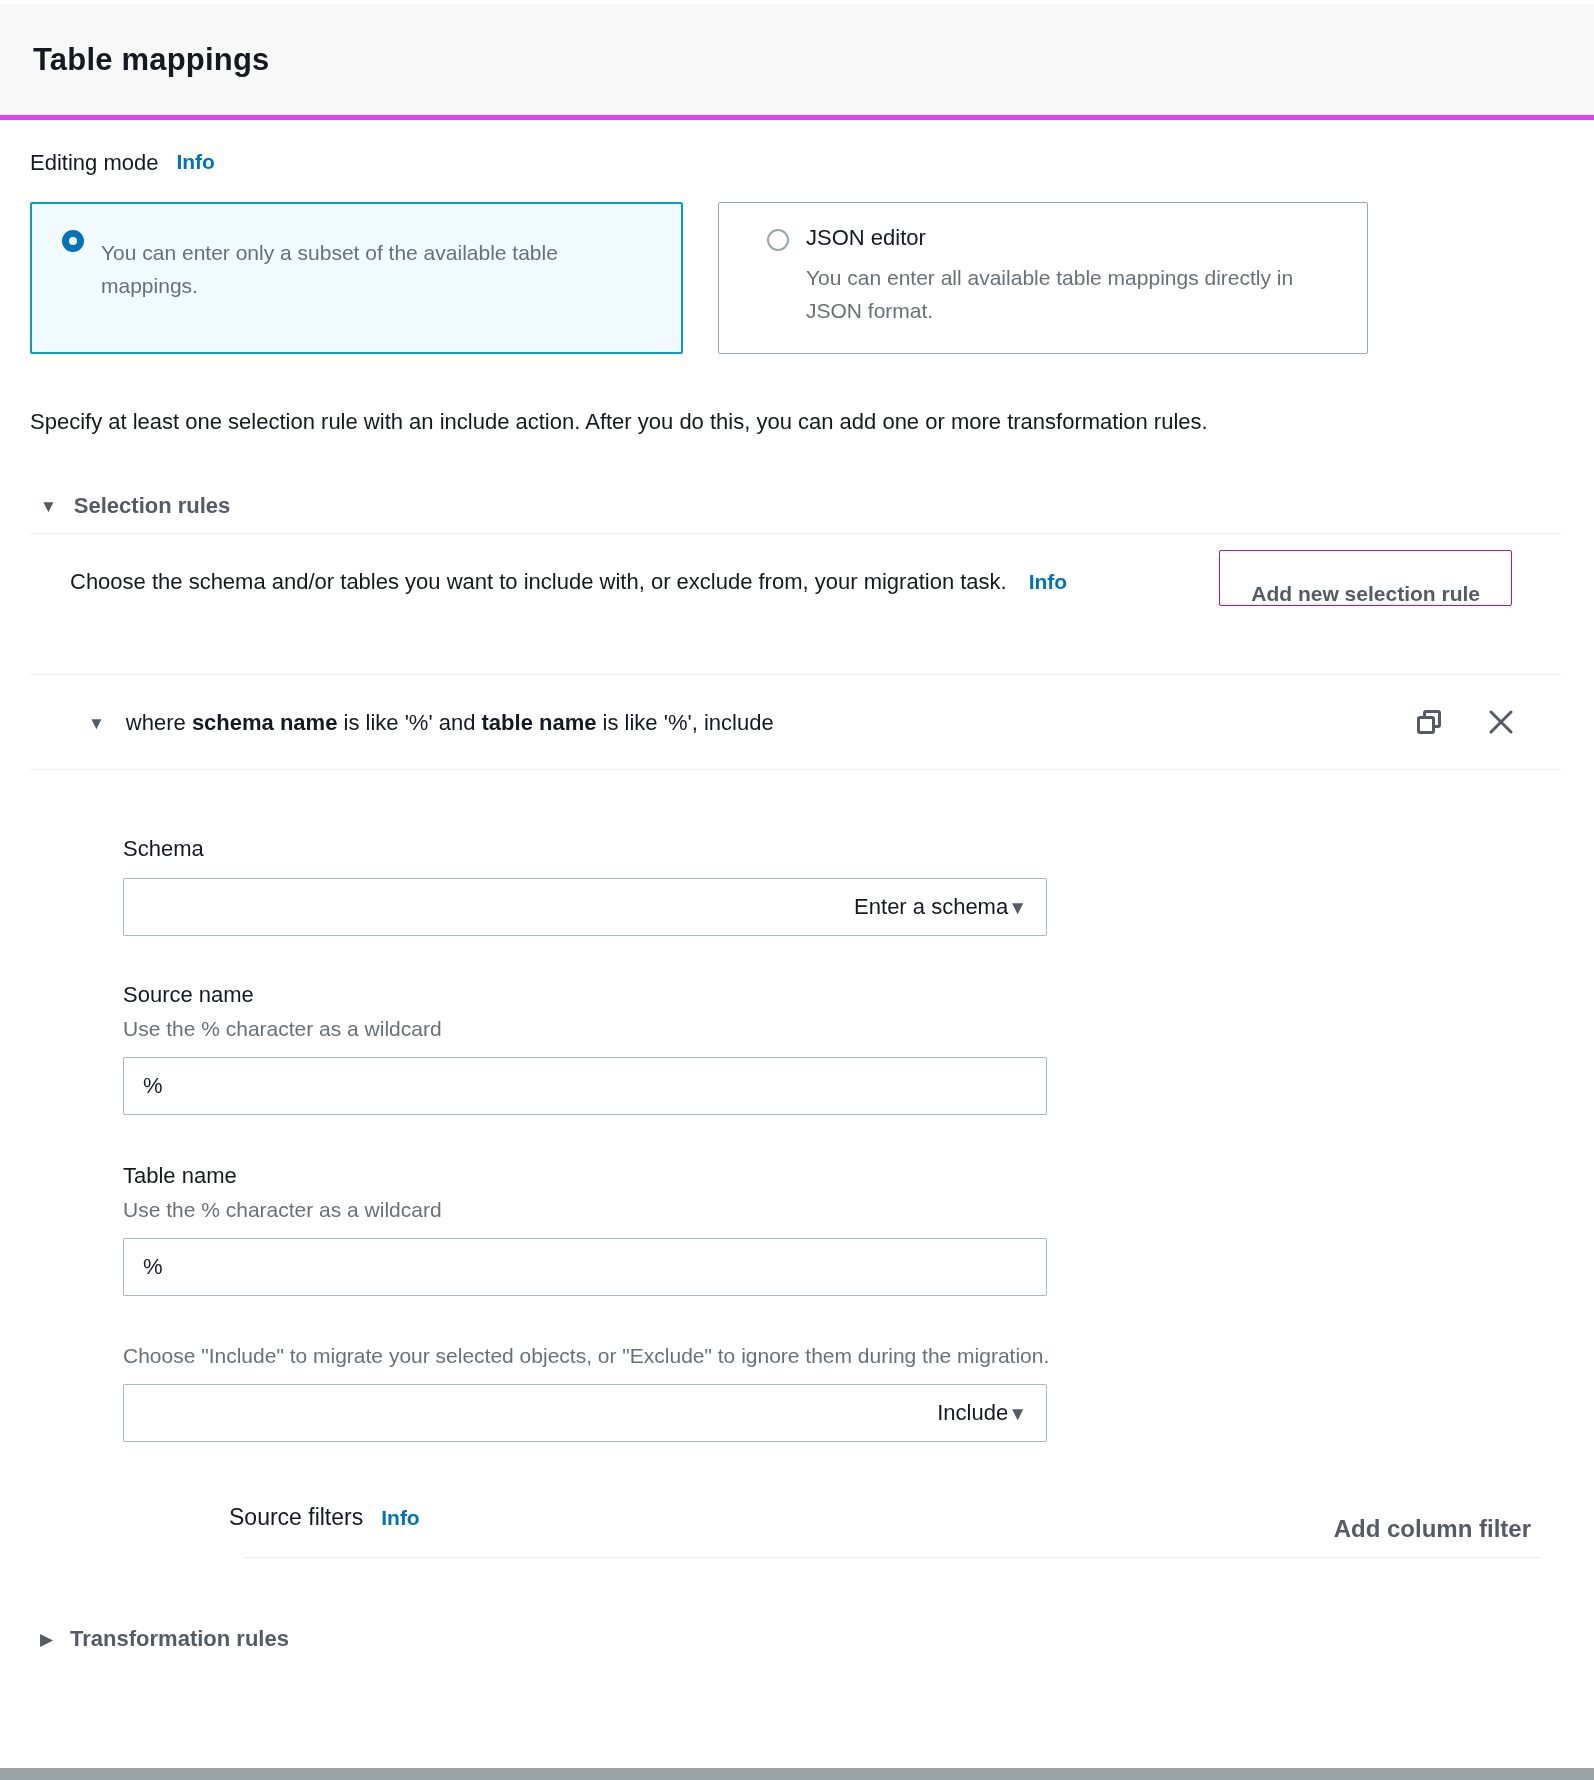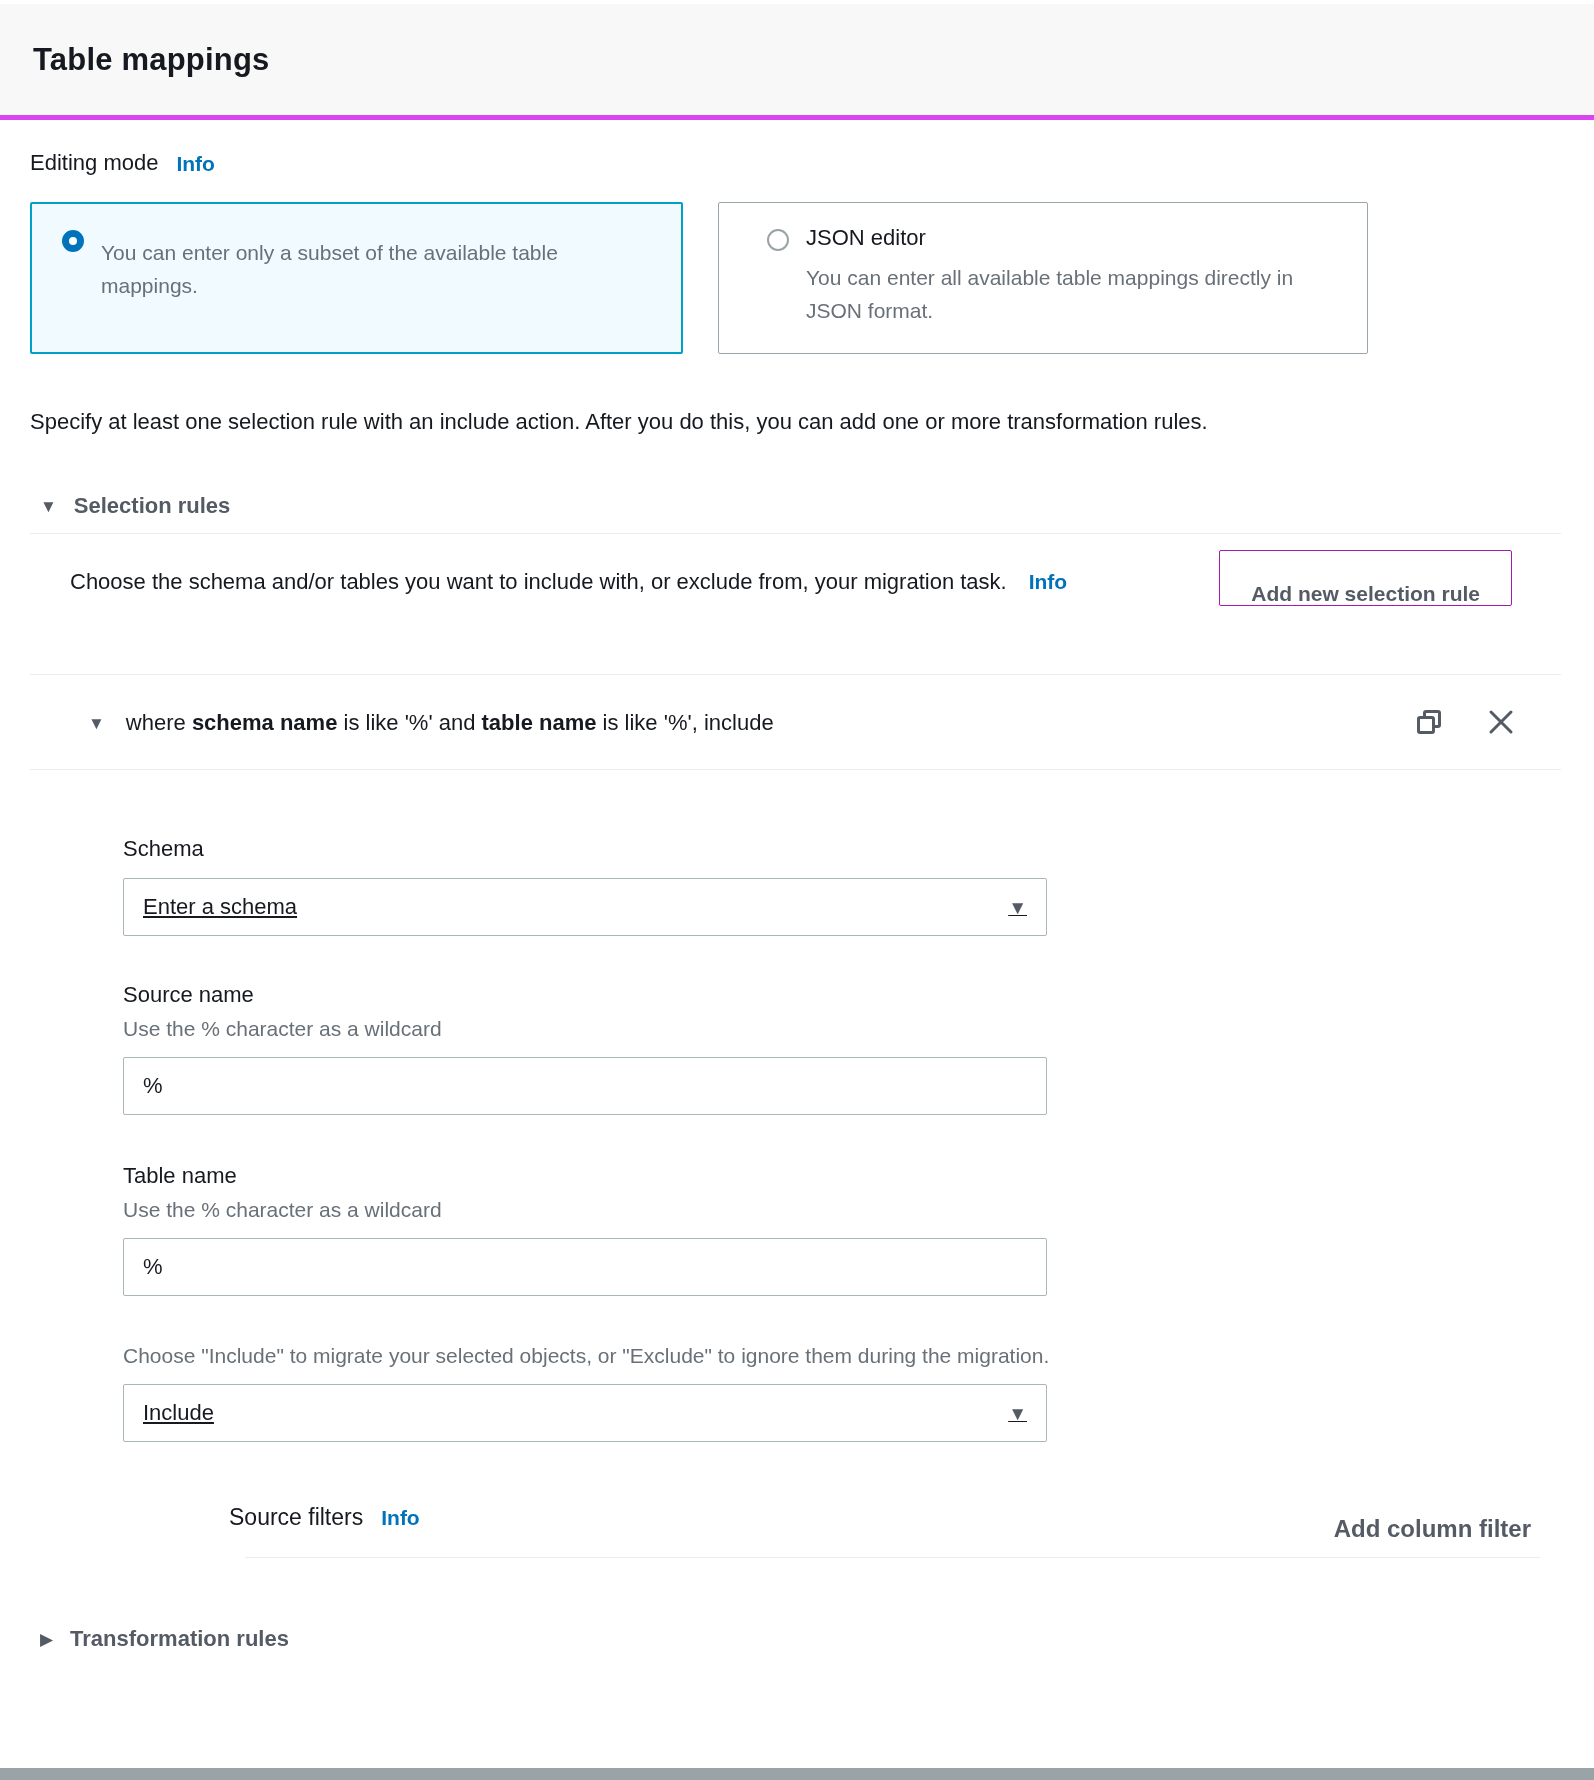--- a/index.html
+++ b/index.html
@@ -11,21 +11,21 @@
   }
   .top-strip { height:4px; background:#ffffff; }
   .header-band {
     height:116px; background:#f8f8f8; border-bottom:5px solid #d946ef;
     display:flex; align-items:center;
   }
   .page-title { margin:0 0 0 33px; font-size:31px; font-weight:700; color:#16191f; letter-spacing:0.2px; }
 
   .content { padding:0 33px 0 30px; }
 
-  .editing-row { margin-top:30px; display:flex; align-items:flex-end; }
+  .editing-row { margin-top:30px; display:flex; align-items:flex-start; }
   .editing-label { font-size:22px; }
   .info-link { color:#0073bb; font-weight:700; font-size:21px; margin-left:18px; cursor:pointer; }
 
   .cards { display:flex; gap:35px; margin-top:26px; }
   .card { border-radius:2px; padding:22px 20px 20px 14px; display:flex; align-items:flex-start; min-height:152px; cursor:pointer; }
   .card-selected { width:653px; border:2px solid #00a1c9; background:#f1faff; }
   .card-unselected { width:650px; border:1px solid #9aa5ab; background:#ffffff;padding-left:32px; }
   .radio { width:22px; height:22px; border-radius:50%; margin:4px 17px 0 16px; flex:none; cursor:pointer; background:#fff; }
   .radio-on  { border:7px solid #0073bb; }
   .radio-off { border:2px solid #99a4a7; }
@@ -60,21 +60,21 @@
   .rule-actions { position:absolute; right:46px; top:50%; transform:translateY(-50%); display:flex; align-items:center; gap:44px; }
   .icon-btn { background:none; border:none; padding:0; cursor:pointer; width:28px; height:28px; display:flex; align-items:center; justify-content:center; }
 
   .rule-form { padding-left:93px; }
   .field-label { font-size:22px; color:#16191f; }
   .field-helper { margin-top:9px; font-size:21px; color:#687078; }
   .control {
     width:924px; height:58px; border:1px solid #aab7b8; border-radius:2px;
     background:#fff; font-size:22px; color:#16191f; padding:0 19px; margin-top:16px;
   }
-  .select-control { display:flex; align-items:center; justify-content:space-between; cursor:pointer;text-decoration:underline; }
+  .select-control { display:flex; align-items:center; justify-content:flex-end; cursor:pointer; }
   .select-arrow { color:#545b64; font-size:19px; line-height:1; }
   input.control { font-family:inherit; outline:none; }
 
   .f-schema { margin-top:66px; }
   .f-source { margin-top:46px; }
   .f-table  { margin-top:48px; }
   .f-action { margin-top:48px; }
 
   .source-filters-row { position:relative; margin-top:62px; padding-left:199px; display:flex; align-items:baseline; }
   .sf-label { font-size:23px; color:#16191f; }

